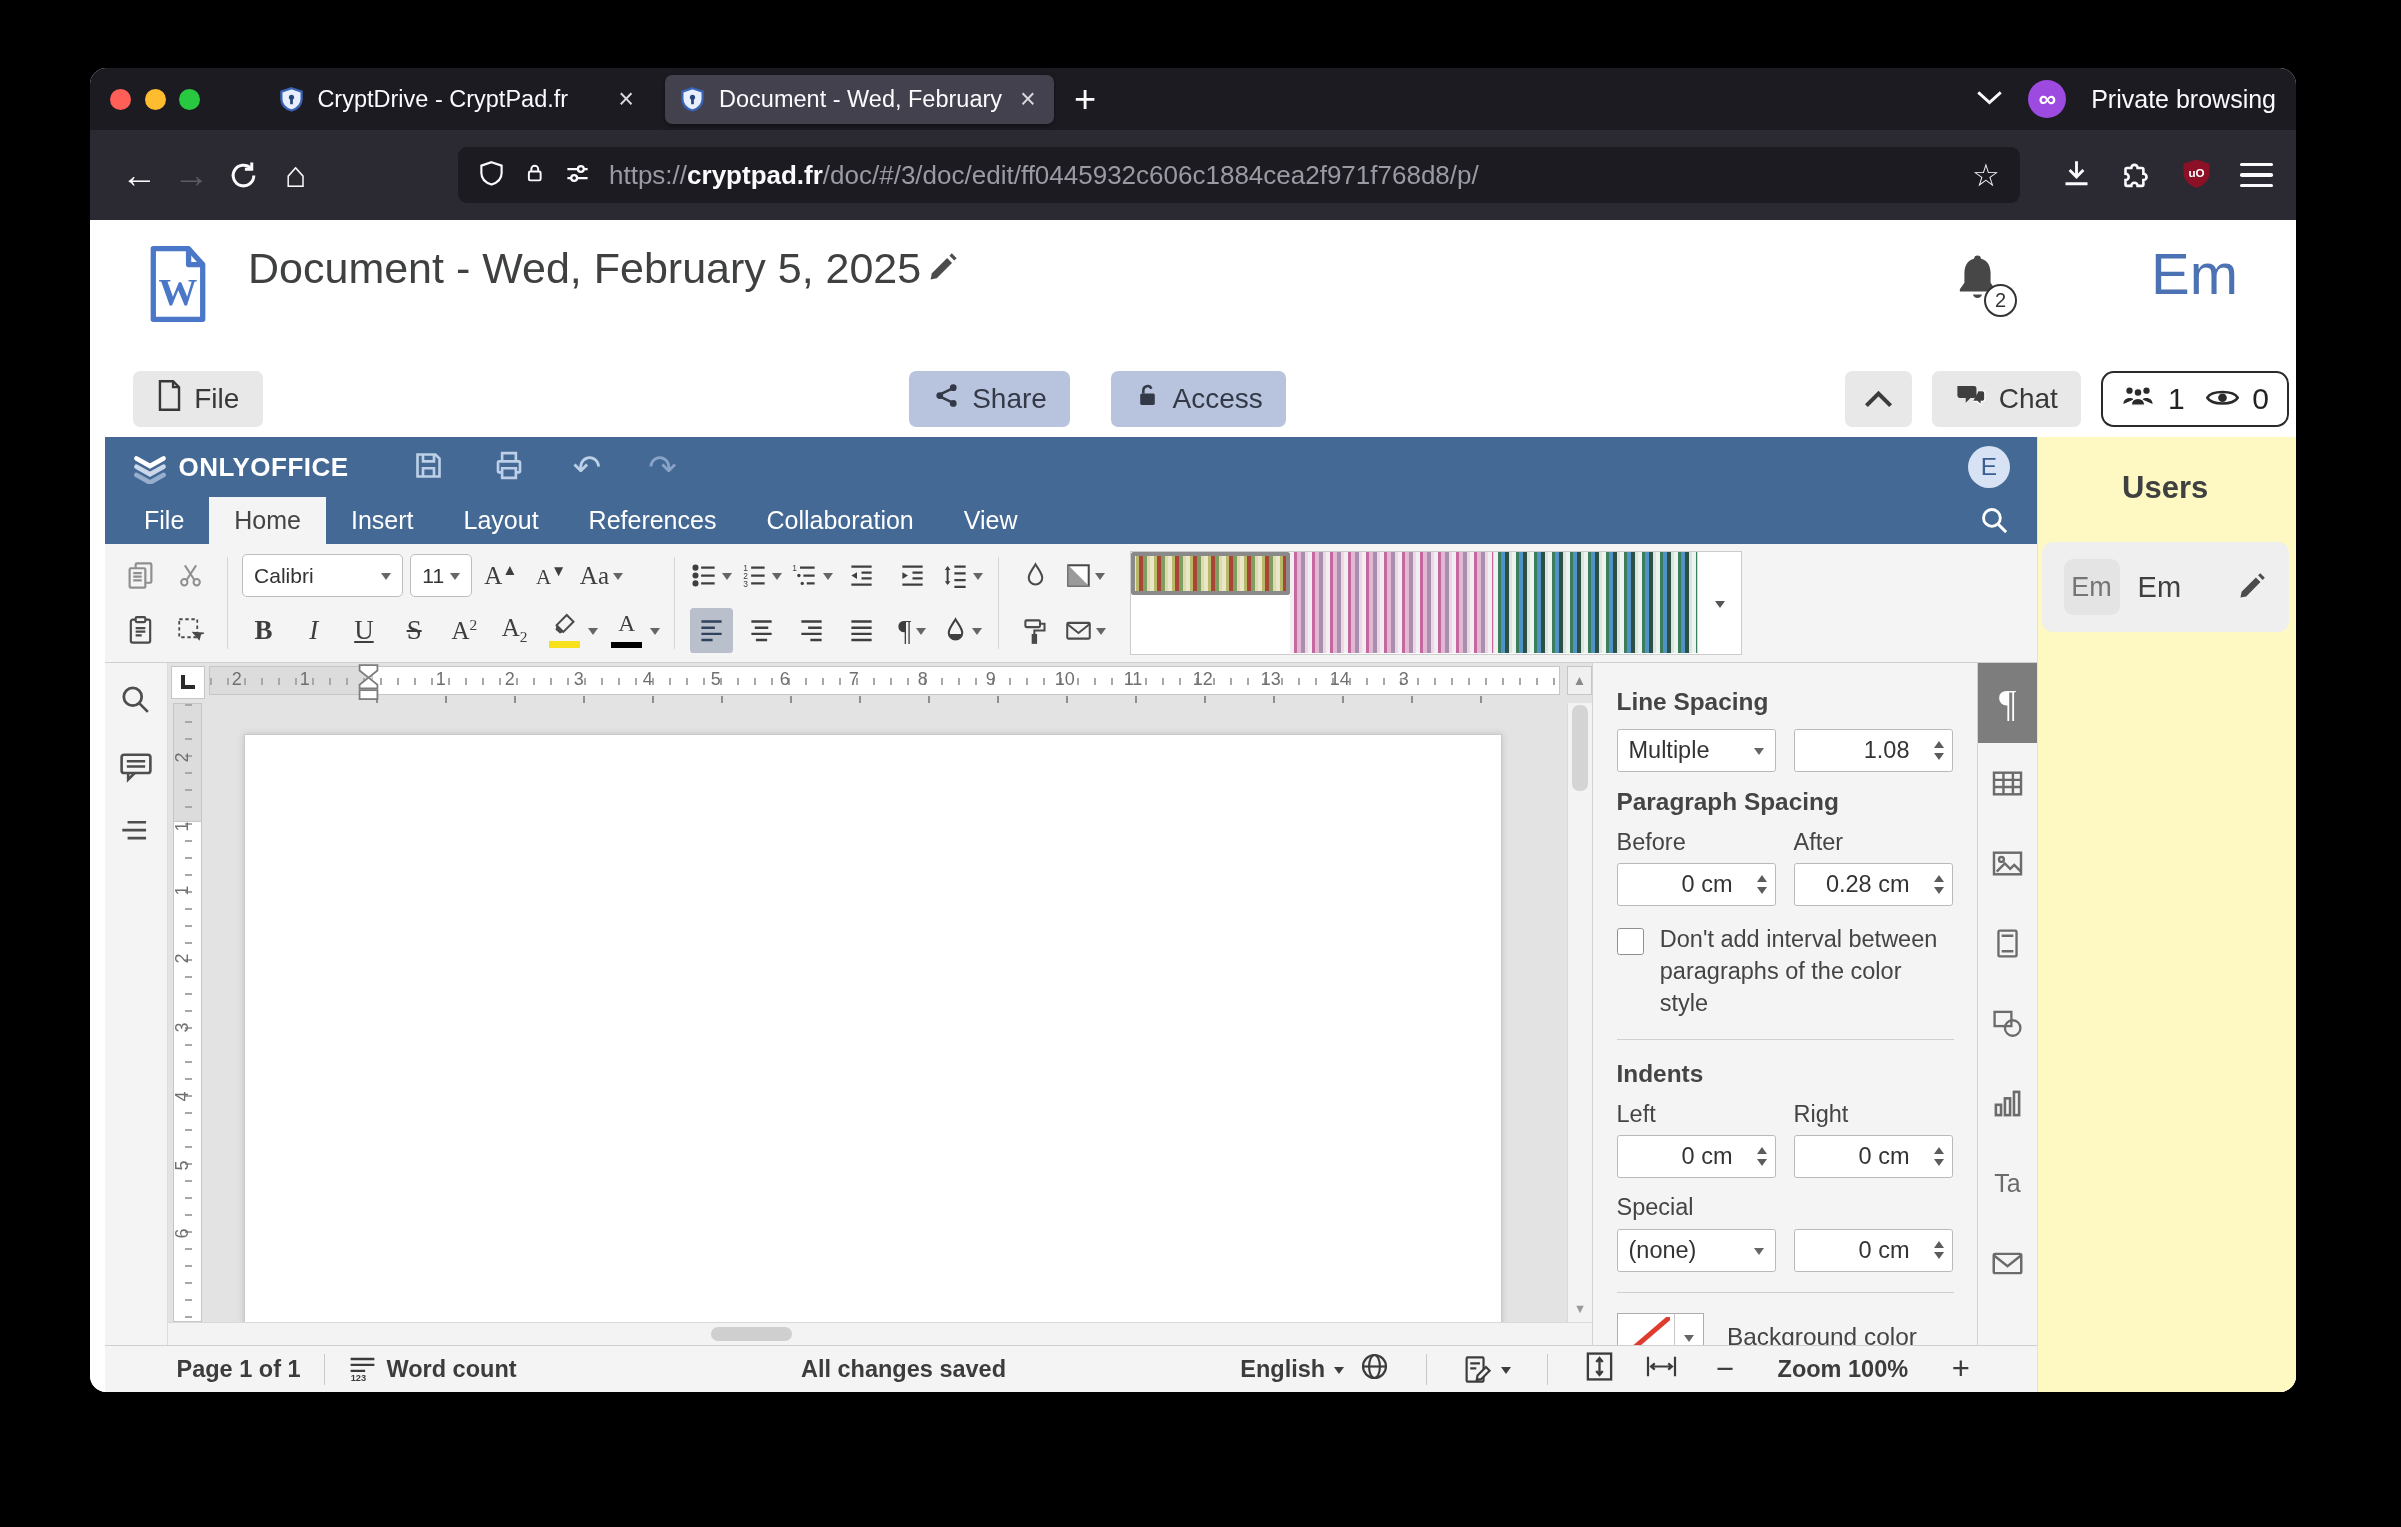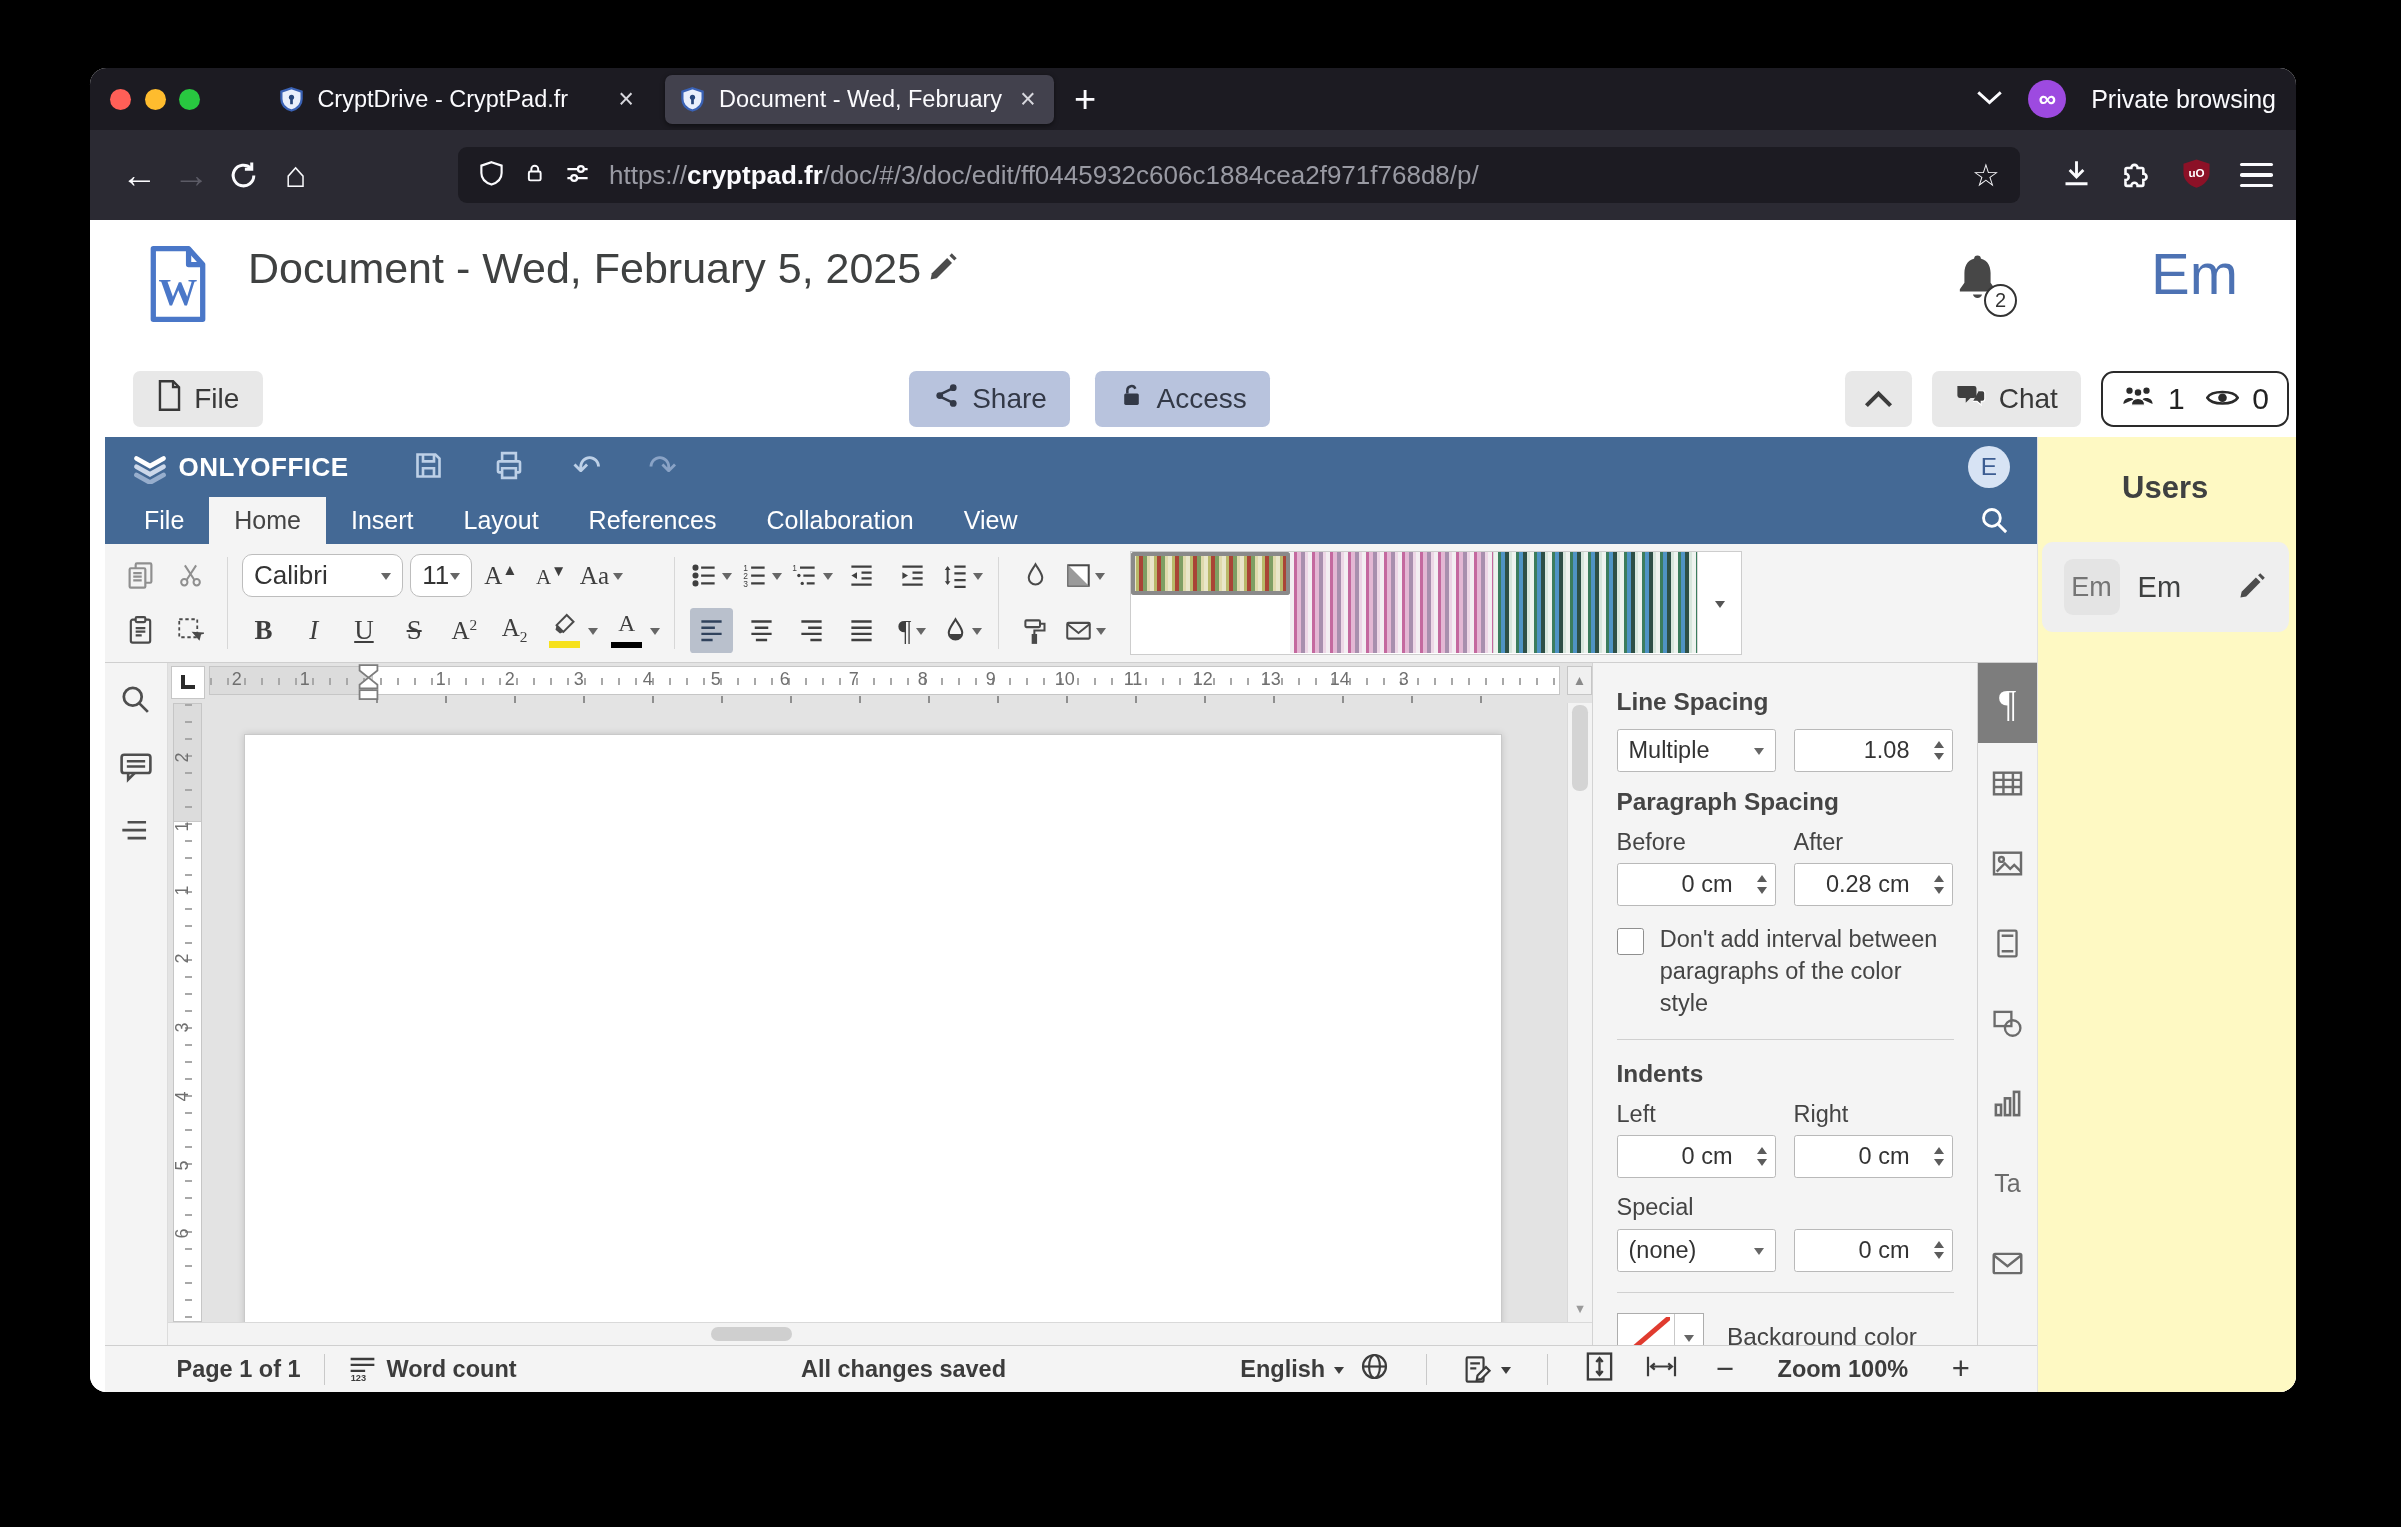--- a/index.html
+++ b/index.html
@@ -43,21 +43,21 @@
   .saved{font-size:24.4px;color:#494949;margin-top:11px}
   .bell{position:absolute;right:290px;top:34px;width:54px;height:58px}
   .badge{position:absolute;right:-11px;bottom:-5.4px;width:33px;height:33px;border-radius:50%;background:#fff;border:2.7px solid #333;
          display:flex;align-items:center;justify-content:center;font-size:20px;color:#333}
   .em-brand{position:absolute;right:58px;top:20px;font-size:58px;color:#4d72b3}
 
   
   .cp-toolbar{height:67px;background:#fff;display:flex;align-items:center;padding:0 7.2px 9px 43px;position:relative;flex:none}
   .cbtn{height:56px;border-radius:7.2px;display:flex;align-items:center;gap:12.7px;padding:0 23.5px;font-size:28px;color:#383838;background:#e8e8e8}
   .cbtn.blue{background:#b8c3dd;color:#333947}
-  .center-btns{position:absolute;left:819px;display:flex;gap:25px}
+  .center-btns{position:absolute;left:819px;display:flex;gap:41px}
   .right-btns{margin-left:auto;display:flex;align-items:center;gap:20px}
   .sqbtn{width:67px;height:56px;border-radius:7.2px;background:#e8e8e8;display:flex;align-items:center;justify-content:center}
   .pill{height:56px;border:2.7px solid #2a2a2a;border-radius:12.7px;display:flex;align-items:center;gap:12.7px;padding:0 18px;font-size:30px;color:#222;background:#fff}
 
   
   .main{flex:1;display:flex;min-height:0;background:#fff;padding-left:14.5px}
   .oo{flex:1;display:flex;flex-direction:column;min-width:0}
   .users{width:259px;background:#fef9c3;border-left:0.9px solid #e2e2e2;padding:33px 7.2px 0 3.6px;flex:none}
   .users-h{text-align:center;font-size:31px;font-weight:bold;color:#3f4141}
   .user-card{margin-top:36px;background:#efefef;border-radius:11px;height:90px;display:flex;align-items:center;gap:18px;padding:0 22px}
@@ -77,21 +77,21 @@
   .oo-tab.active{background:#f4f4f4;color:#444}
   .menu-search{margin-left:auto;display:flex;align-items:center;padding-right:12.7px}
 
   
   .oo-toolbar{height:119px;background:#f4f4f4;border-bottom:0.9px solid #cfcfcf;display:flex;gap:14.5px;padding:7.2px 14.5px;flex:none}
   .grp{display:flex;flex-direction:column;justify-content:space-between}
   .trow{display:flex;align-items:center;gap:7.2px;height:49px}
   .tb{min-width:43px;height:45px;display:flex;align-items:center;justify-content:center;gap:4.5px;border-radius:3.6px;color:#444;font-size:27px}
   .tb.on{background:#b9c0cc}
   .gdiv{width:0.9px;background:#d7d7d7;margin:5.4px 0}
-  .fsel{width:161px;height:43px;background:#fff;border:0.9px solid #bdbdbd;border-radius:10px;display:flex;align-items:center;font-size:26px;color:#333;padding:0 11px}
+  .fsel{width:161px;height:43px;background:#fff;border:0.9px solid #bdbdbd;border-radius:5px;display:flex;align-items:center;font-size:21px;color:#333;padding:0 11px}
   .fsel span{flex:1}
   .fsel.small{width:62px}
   .crt{width:0;height:0;border:5.4px solid transparent;border-top:7.2px solid #666;margin-top:7.2px;flex:none}
   .glyph{font-size:27px;color:#3e3e3e;font-family:"Liberation Serif",serif}
   .glyph.b{font-weight:bold}.glyph.i{font-style:italic}.glyph.u{text-decoration:underline}.glyph.s{text-decoration:line-through}
   .supsub{font-size:25px;color:#3e3e3e;font-family:"Liberation Serif",serif}
   .supsub sup,.supsub sub{font-size:15.4px}
   .colorbtn{display:flex;flex-direction:column;align-items:center;line-height:1}
   .colorbtn .bar{width:31px;height:6.3px;margin-top:1.8px}
   .gallery{display:flex;margin-left:9px;border:0.9px solid #cdcdcd;background:#fff}

